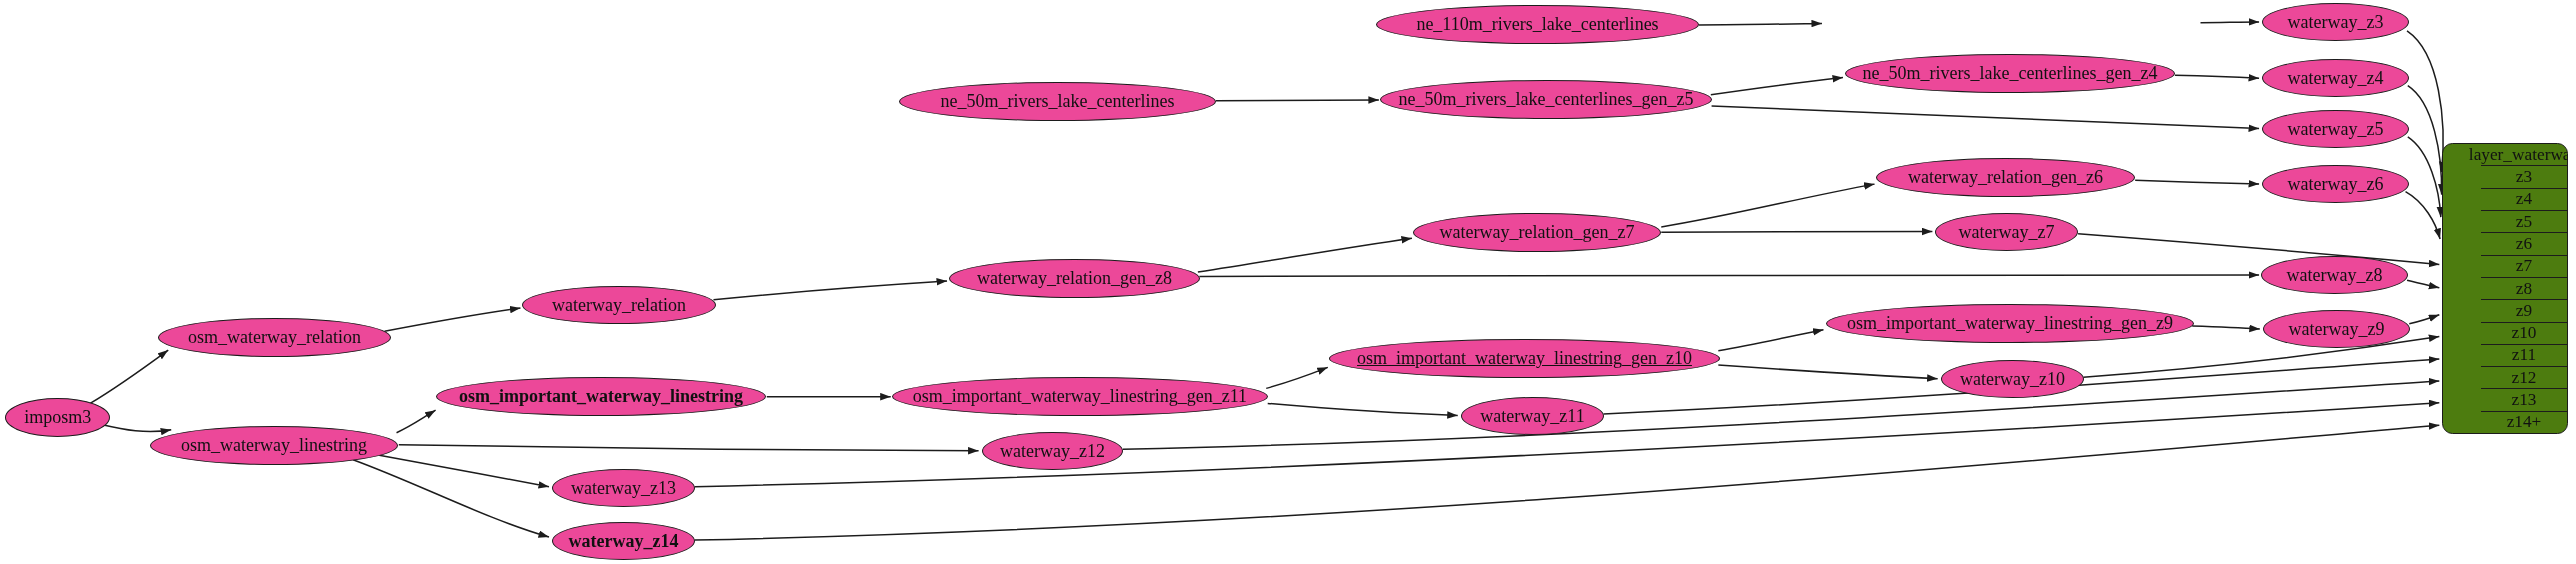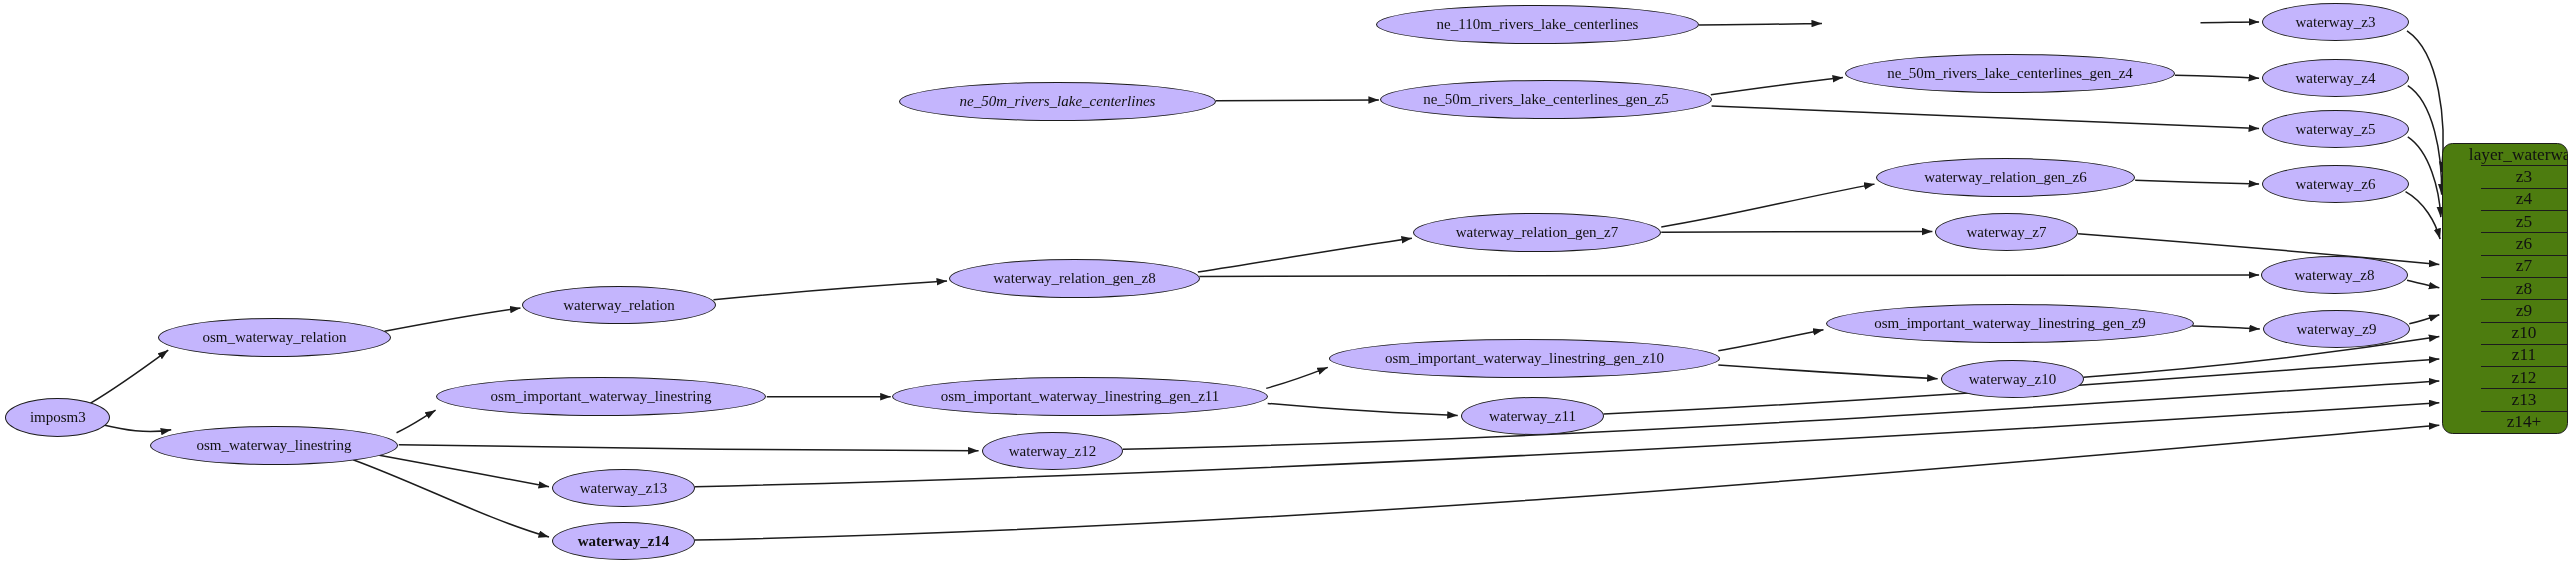--- a/index.html
+++ b/index.html
@@ -4,22 +4,22 @@
 <style>
   html,body{margin:0;padding:0;background:#ffffff;}
   body{
     width:2576px;height:565px;position:relative;overflow:hidden;
     font-family:"Liberation Serif","DejaVu Serif",serif;color:#111;
   }
   #graph{position:absolute;left:0;top:0;width:2576px;height:565px;}
   svg.edges{position:absolute;left:0;top:0;}
   .node{
     position:absolute;display:flex;align-items:center;justify-content:center;
-    background:#c4b5fd;border:1.5px solid #1c1c1c;border-radius:50%;
-    font-size:15px;white-space:nowrap;box-sizing:border-box;
+    background:#ec4899;border:1.5px solid #1c1c1c;border-radius:50%;
+    font-size:18px;white-space:nowrap;box-sizing:border-box;
   }
   .dbtable{
     position:absolute;left:2442px;top:143px;width:126px;height:291px;
     background:#4d7c0f;border:1.5px solid #1c1c1c;border-radius:10.5px;
     overflow:hidden;box-sizing:border-box;display:flex;flex-direction:column;
     font-size:17.3px;
     padding-left:38px;
   }
   .dbtable .row{
     flex:1 1 0;display:flex;align-items:center;justify-content:center;
@@ -77,31 +77,31 @@
       <path d="M1495,598 C2100,585 2700,543 3248,507" marker-end="url(#arrow)"></path>
       <path d="M925,648 C1700,630 2600,578 3248,536" marker-end="url(#arrow)"></path>
       <path d="M925,719 C1800,700 2650,618 3248,566" marker-end="url(#arrow)"></path>
     </g>
   </svg>
 
   <div class="node" style="left:5.3px;top:398px;width:105px;height:39px;">imposm3</div>
   <div class="node" style="left:158px;top:318px;width:233px;height:39px;">osm_waterway_relation</div>
   <div class="node" style="left:150px;top:426px;width:248px;height:39px;">osm_waterway_linestring</div>
   <div class="node" style="left:522px;top:286px;width:194px;height:38px;">waterway_relation</div>
-  <div class="node" style="left:436px;top:377px;width:330px;height:39px;">osm_important_waterway_linestring</div>
+  <div class="node" style="left:436px;top:377px;width:330px;height:39px;font-weight:bold;">osm_important_waterway_linestring</div>
   <div class="node" style="left:552px;top:469px;width:143px;height:38px;">waterway_z13</div>
   <div class="node" style="left:552px;top:522px;width:143px;height:38px;font-weight:bold;">waterway_z14</div>
-  <div class="node" style="left:899px;top:82px;width:317px;height:39px;font-style:italic;">ne_50m_rivers_lake_centerlines</div>
+  <div class="node" style="left:899px;top:82px;width:317px;height:39px;">ne_50m_rivers_lake_centerlines</div>
   <div class="node" style="left:949px;top:259px;width:251px;height:39px;">waterway_relation_gen_z8</div>
   <div class="node" style="left:892px;top:377px;width:376px;height:39px;">osm_important_waterway_linestring_gen_z11</div>
   <div class="node" style="left:982px;top:432px;width:141px;height:38px;text-align:center;">waterway_z12</div>
   <div class="node" style="left:1376px;top:5.3px;width:323px;height:39px;">ne_110m_rivers_lake_centerlines</div>
   <div class="node" style="left:1380px;top:80px;width:332px;height:39px;">ne_50m_rivers_lake_centerlines_gen_z5</div>
   <div class="node" style="left:1413px;top:213px;width:248px;height:39px;">waterway_relation_gen_z7</div>
-  <div class="node" style="left:1329px;top:339px;width:391px;height:39px;">osm_important_waterway_linestring_gen_z10</div>
+  <div class="node" style="left:1329px;top:339px;width:391px;height:39px;text-decoration:underline;">osm_important_waterway_linestring_gen_z10</div>
   <div class="node" style="left:1461px;top:397px;width:143px;height:38px;">waterway_z11</div>
   <div class="node" style="left:1845px;top:54px;width:330px;height:39px;">ne_50m_rivers_lake_centerlines_gen_z4</div>
   <div class="node" style="left:1876px;top:158px;width:259px;height:39px;">waterway_relation_gen_z6</div>
   <div class="node" style="left:1935px;top:213px;width:143px;height:38px;">waterway_z7</div>
   <div class="node" style="left:1826px;top:304px;width:368px;height:39px;">osm_important_waterway_linestring_gen_z9</div>
   <div class="node" style="left:1941px;top:360px;width:143px;height:38px;">waterway_z10</div>
   <div class="node" style="left:2262px;top:3px;width:147px;height:38px;">waterway_z3</div>
   <div class="node" style="left:2262px;top:59px;width:147px;height:38px;text-align:center;">waterway_z4</div>
   <div class="node" style="left:2262px;top:110px;width:147px;height:38px;">waterway_z5</div>
   <div class="node" style="left:2262px;top:165px;width:147px;height:38px;">waterway_z6</div>

